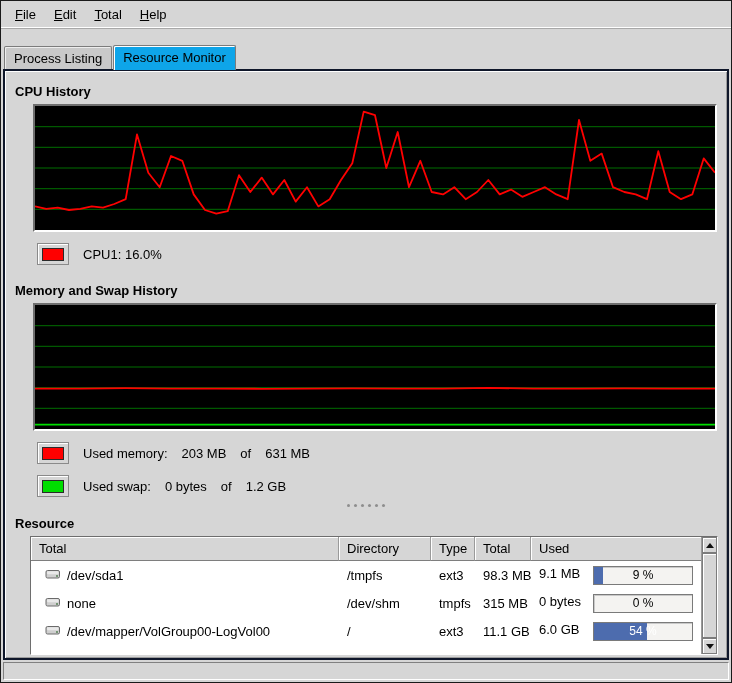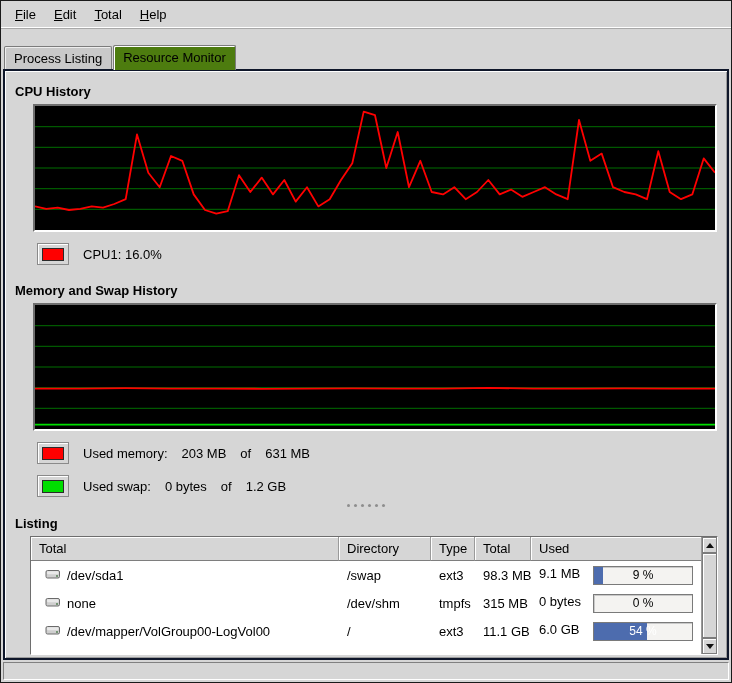--- a/index.html
+++ b/index.html
@@ -29,21 +29,21 @@
   .tab {
     padding:4px 9px 3px 9px; margin-right:1px;
     border:1px solid #7c7c7c; border-bottom:none;
     background:#c9c9c9;
     box-shadow: inset 1px 1px 0 #eeeeee;
     border-top-left-radius:2px; border-top-right-radius:2px;
     cursor:default;
   }
   .tab.inactive { margin-top:12px; }
   .tab.active {
-    background:#4d7c0f; position:relative; top:1px;
+    background:#0ea5e9; position:relative; top:1px;
     box-shadow: inset 1px 1px 0 #ffffff;
     padding-bottom:5px;
   }
 
   .notebook {
     flex:1; margin:0 2px;
     border:2px solid #0f172a;
     box-shadow: inset 1px 1px 0 #ffffff, inset -1px -1px 0 #9c9c9c;
     background:#d6d6d6;
     overflow:hidden; position:relative; z-index:1;
@@ -224,21 +224,21 @@
           <span>0 bytes</span>
           <span>of</span>
           <span>1.2 GB</span>
         </span>
       </div>
 
       <div class="pane-handle">
         <span class="handle-dots"></span>
       </div>
 
-      <div class="section-title">Listing</div>
+      <div class="section-title">Resource</div>
 
       <div class="devices-area">
         <div class="dlist">
           <div class="dheader">
             <div class="hcell c-name">Total</div>
             <div class="hcell c-dir">Directory</div>
             <div class="hcell c-type">Type</div>
             <div class="hcell c-total">Total</div>
             <div class="hcell c-used">Used</div>
           </div>
@@ -247,21 +247,21 @@
             <div class="cell c-name">
               <span class="drive-icon">
                 <svg width="16" height="12" viewBox="0 0 16 12">
                     <rect x="1" y="2.5" width="13.5" height="7.5" rx="1.5" fill="#cfcfcf" stroke="#6a6a6a"></rect>
                     <rect x="2" y="3.2" width="11.5" height="3" rx="1.2" fill="#e9e9e9"></rect>
                     <circle cx="12" cy="8" r="0.9" fill="#4a7a4a"></circle>
                   </svg>
               </span>
               <span>/dev/sda1</span>
             </div>
-            <div class="cell c-dir">/swap</div>
+            <div class="cell c-dir">/tmpfs</div>
             <div class="cell c-type">ext3</div>
             <div class="cell c-total">98.3 MB</div>
             <div class="cell c-used">
               <span class="used-text">9.1 MB</span>
               <span class="pbar">
                 <span class="pbar-fill" style="width: 9%; background: rgb(77, 108, 174);"></span>
                 <span class="pbar-text">9 %</span>
               </span>
             </div>
           </div>

